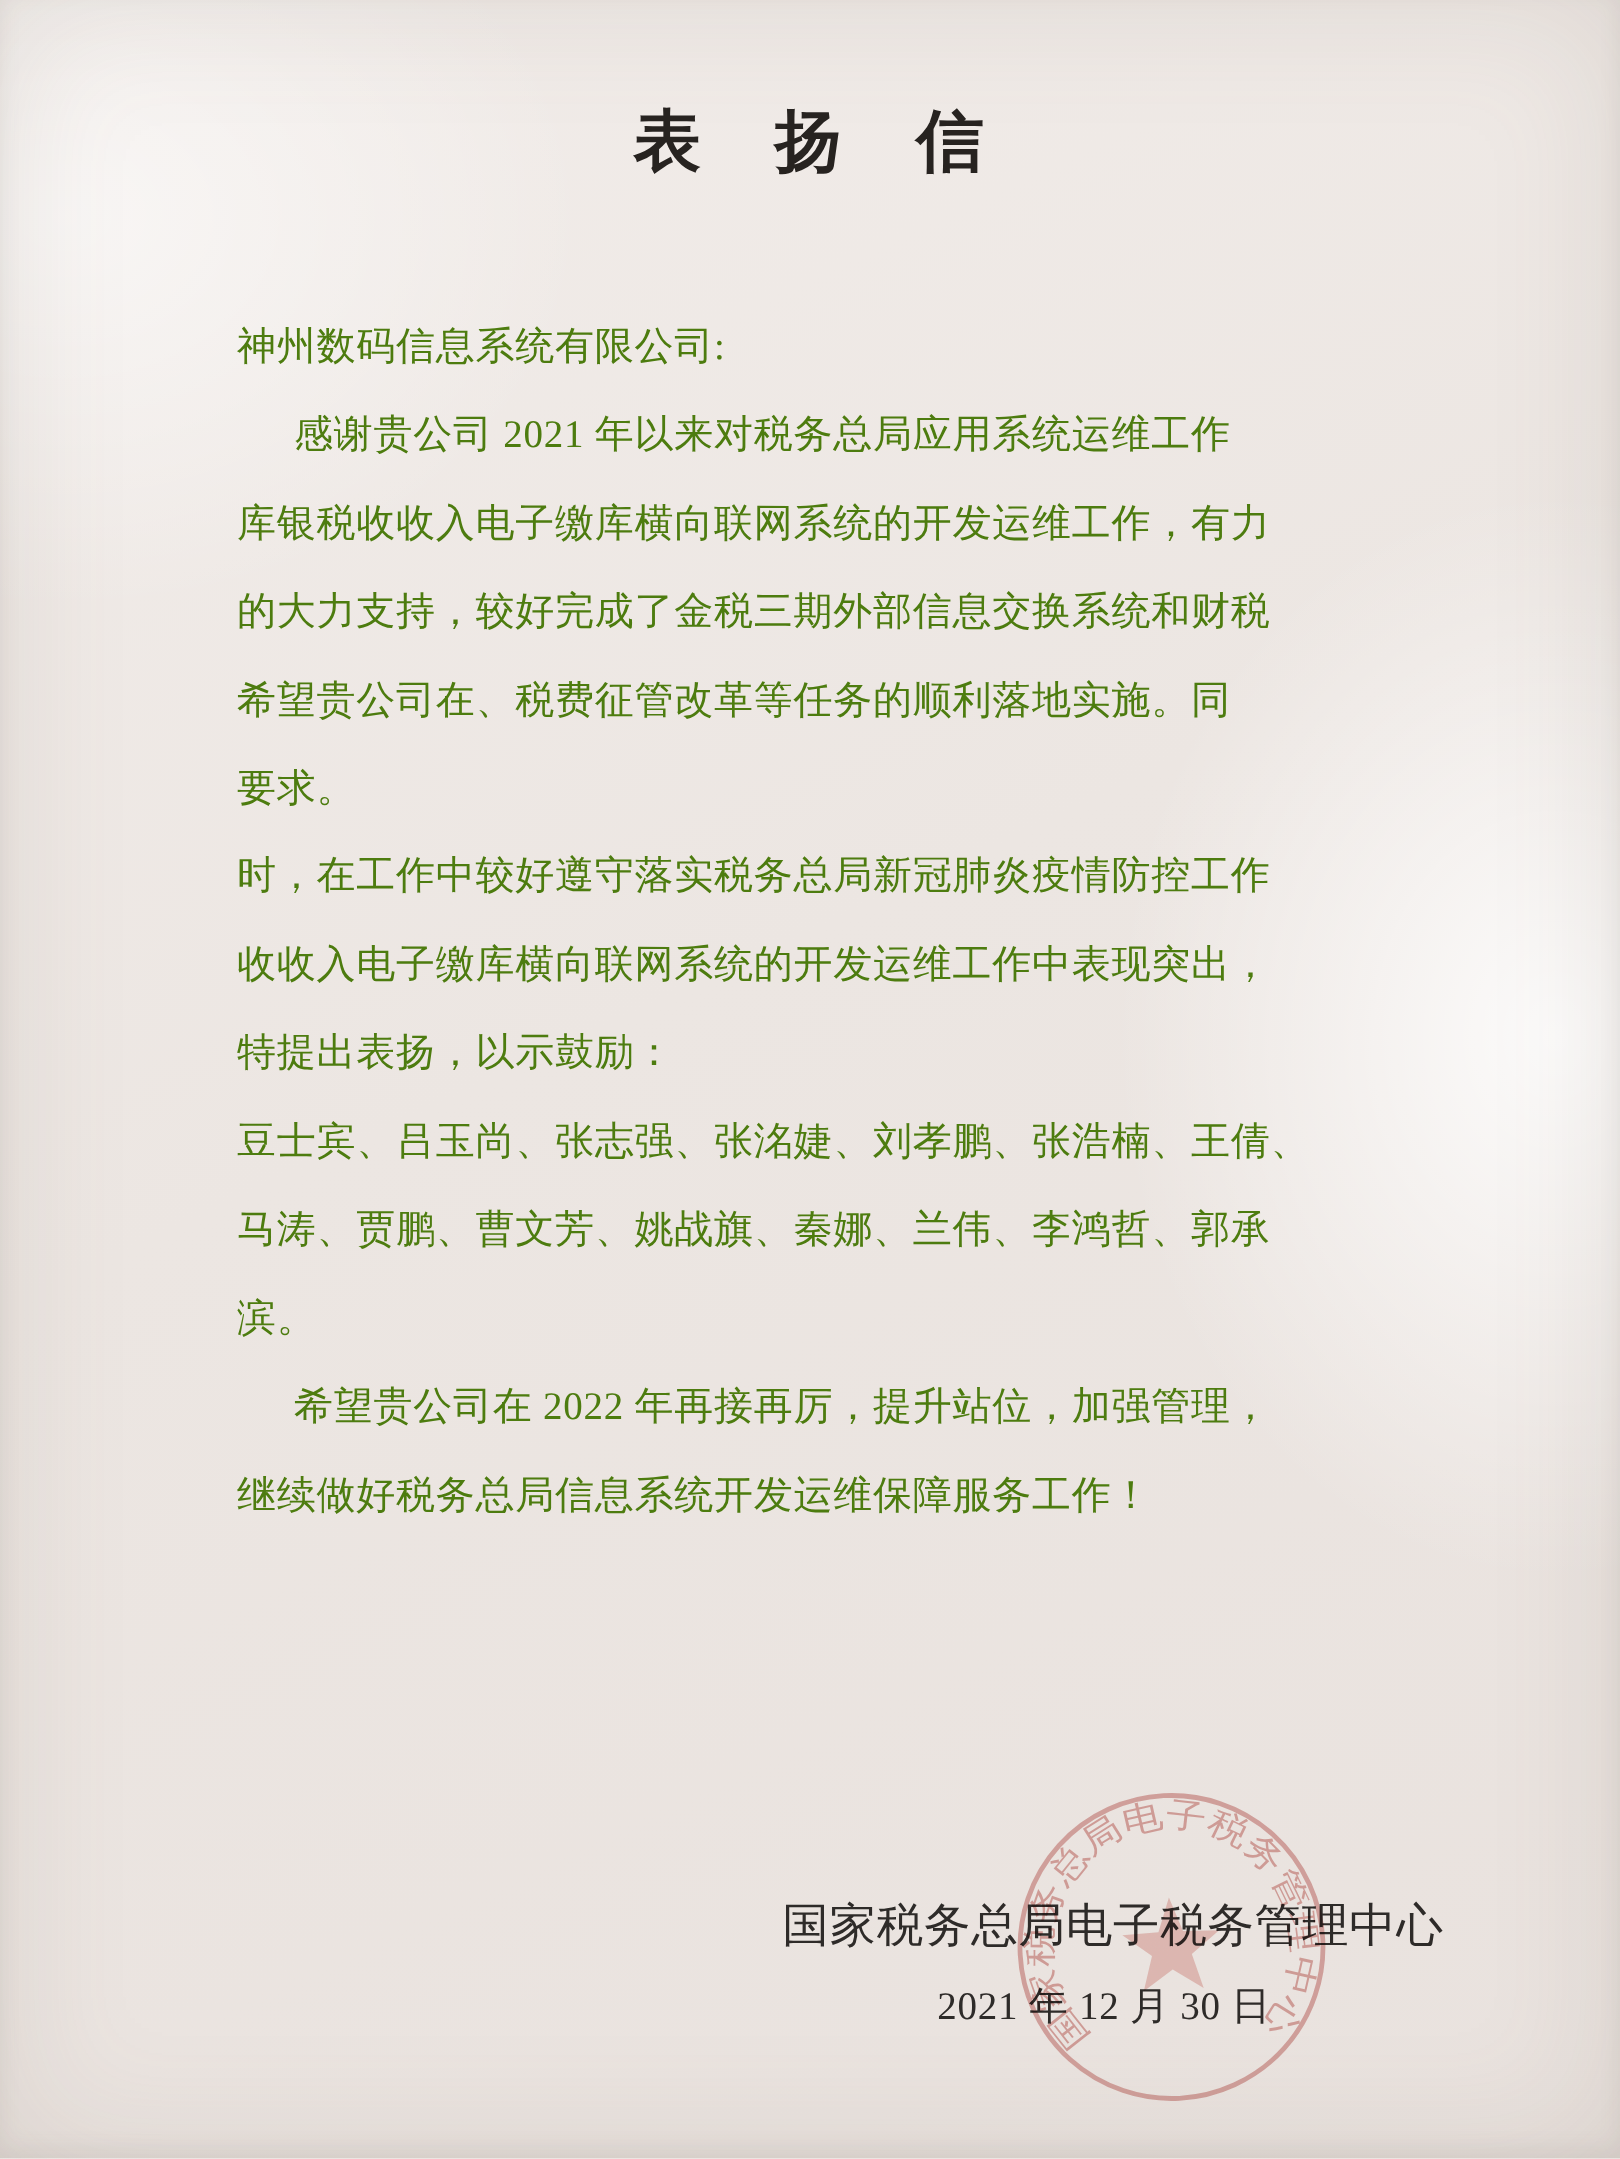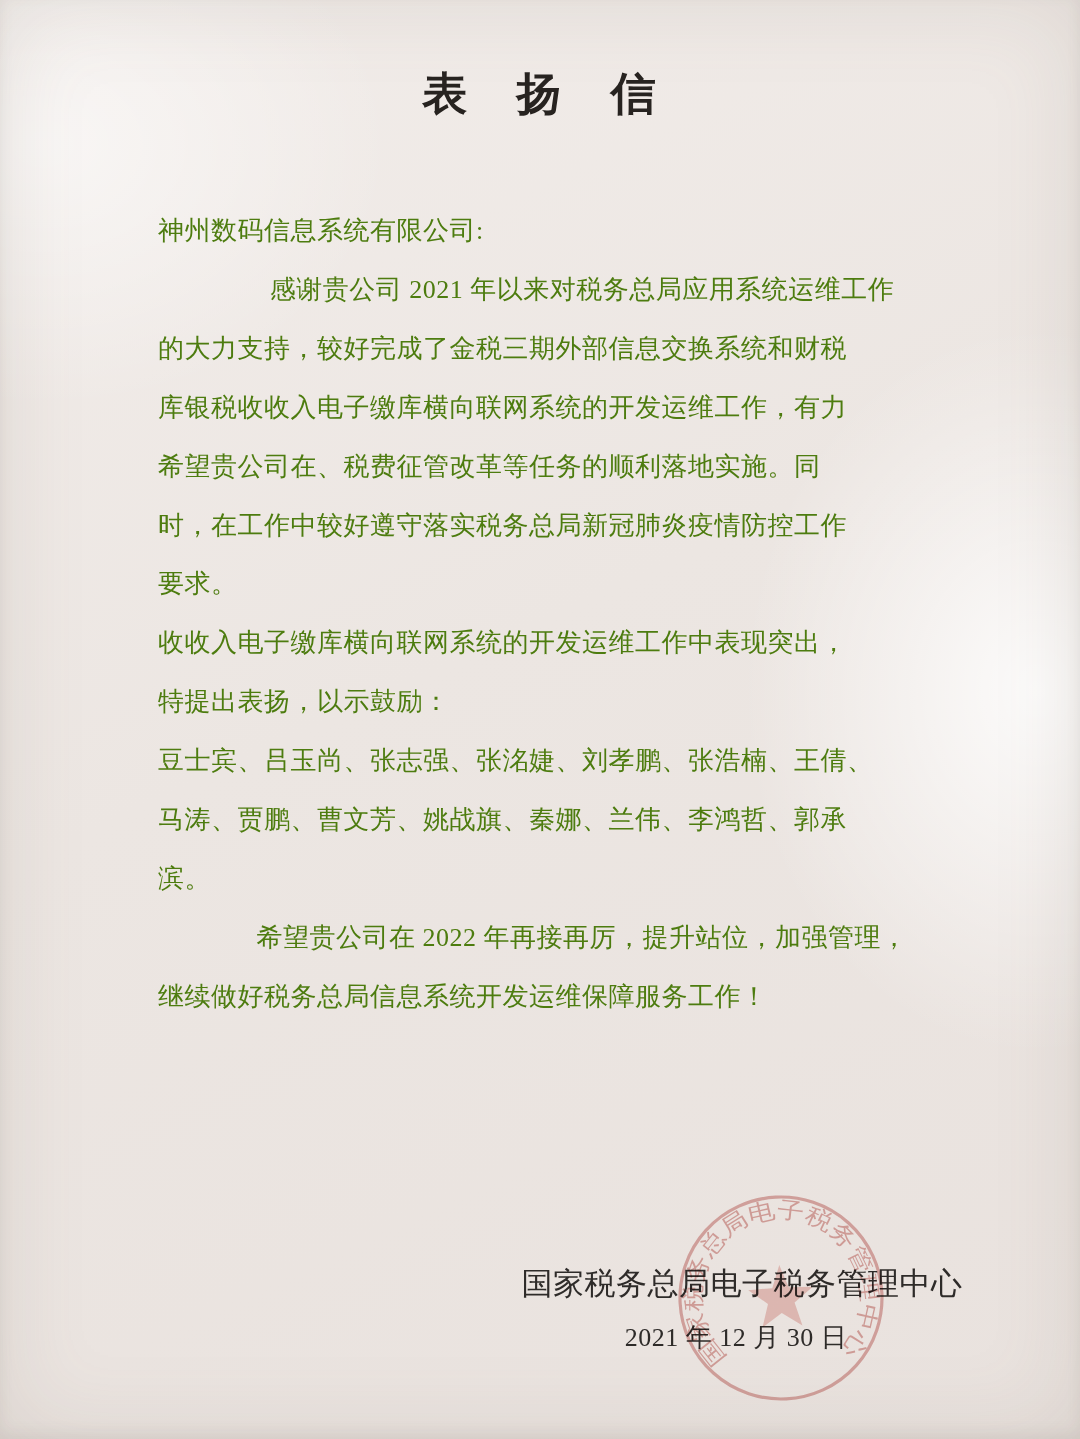--- a/index.html
+++ b/index.html
@@ -34,21 +34,21 @@
     position: absolute;
     left: 158px;
     top: 202px;
     width: 810px;
     font-size: 26px;
     line-height: 58.9px;
     color: #4d7c0f;
     letter-spacing: 0.5px;
   }
   .body-text .line { white-space: nowrap; }
-  .body-text .line.indent { padding-left: 38px; text-align: center; }
+  .body-text .line.indent { padding-left: 38px; }
   .signature-org {
     position: absolute;
     top: 1263px;
     left: 742px;
     transform: translateX(-50%);
     font-size: 31px;
     color: #2e2b29;
     white-space: nowrap;
     letter-spacing: 0.5px;
   }
@@ -77,25 +77,25 @@
 <body>
 
 <div class="vignette"></div>
 
 <div class="title">表 扬 信</div>
 
 <div class="body-text">
   <div class="line">神州数码信息系统有限公司:</div>
 
 <div class="line indent">感谢贵公司 2021 年以来对税务总局应用系统运维工作</div>
+    <div class="line">库银税收收入电子缴库横向联网系统的开发运维工作，有力</div>
     <div class="line">的大力支持，较好完成了金税三期外部信息交换系统和财税</div>
-    <div class="line">库银税收收入电子缴库横向联网系统的开发运维工作，有力</div>
     <div class="line">希望贵公司在、税费征管改革等任务的顺利落地实施。同</div>
+    <div class="line">要求。</div>
     <div class="line">时，在工作中较好遵守落实税务总局新冠肺炎疫情防控工作</div>
-    <div class="line">要求。</div>
     <div class="line">收收入电子缴库横向联网系统的开发运维工作中表现突出，</div>
     <div class="line">特提出表扬，以示鼓励：</div>
     <div class="line">豆士宾、吕玉尚、张志强、张洺婕、刘孝鹏、张浩楠、王倩、</div>
     <div class="line">马涛、贾鹏、曹文芳、姚战旗、秦娜、兰伟、李鸿哲、郭承</div>
     <div class="line">滨。</div>
     <div class="line indent">希望贵公司在 2022 年再接再厉，提升站位，加强管理，</div>
     <div class="line">继续做好税务总局信息系统开发运维保障服务工作！</div>
   </div>
 
 <div class="signature-org">国家税务总局电子税务管理中心</div>

